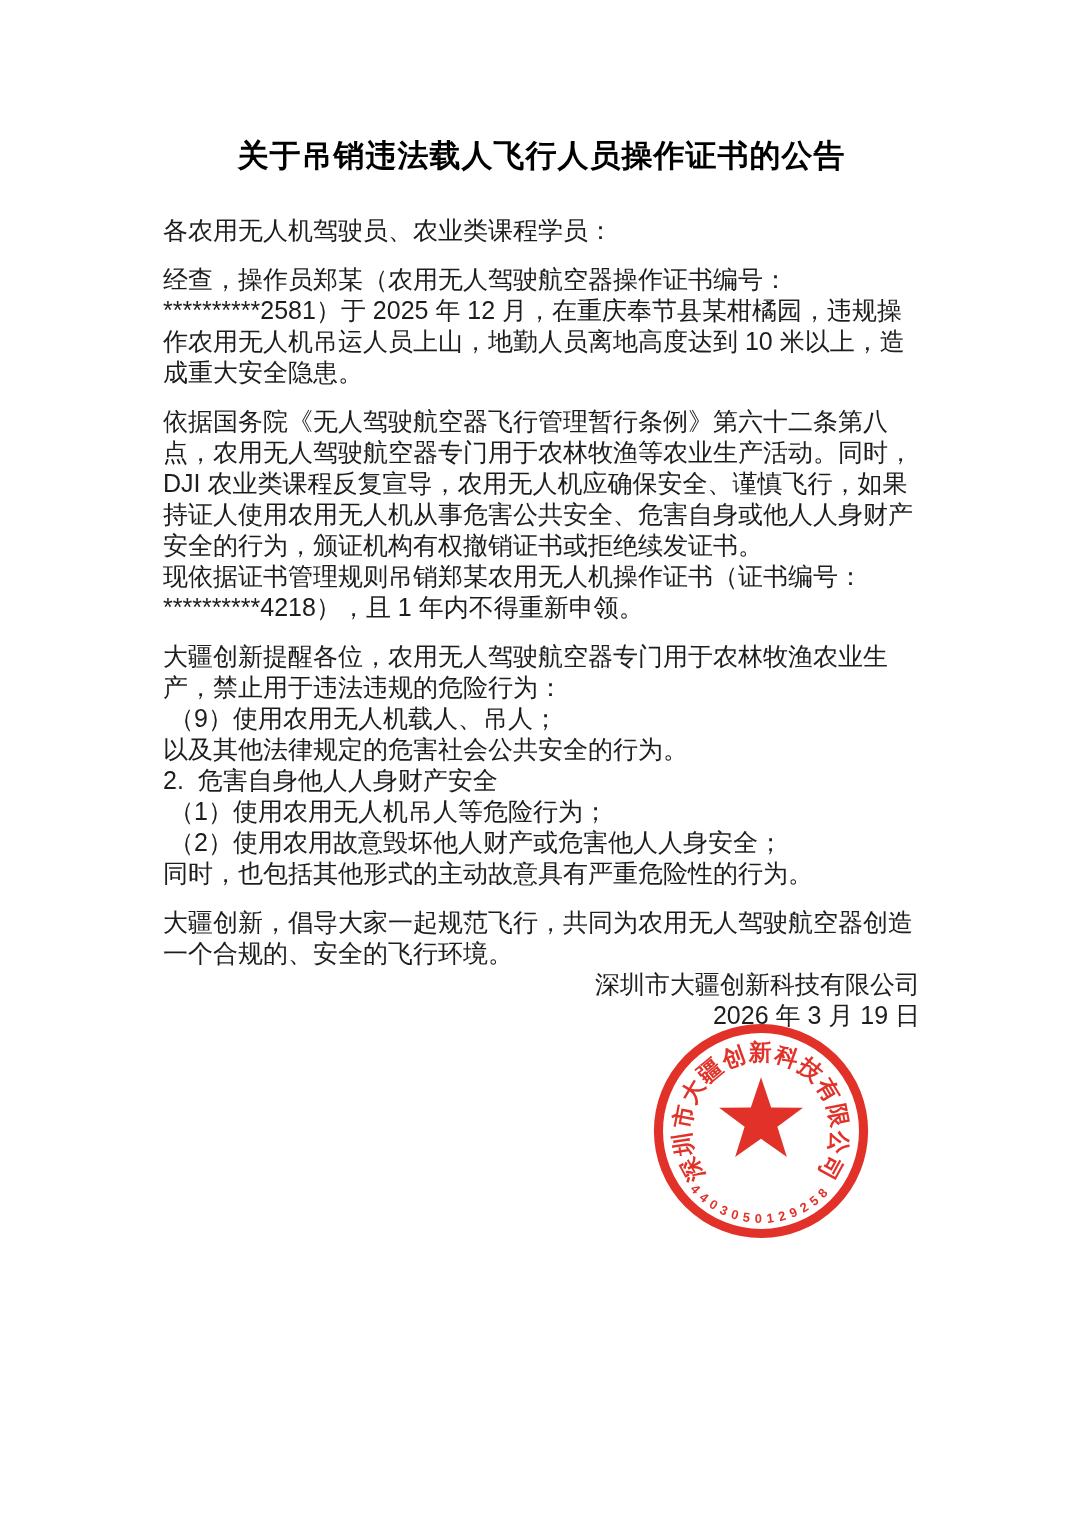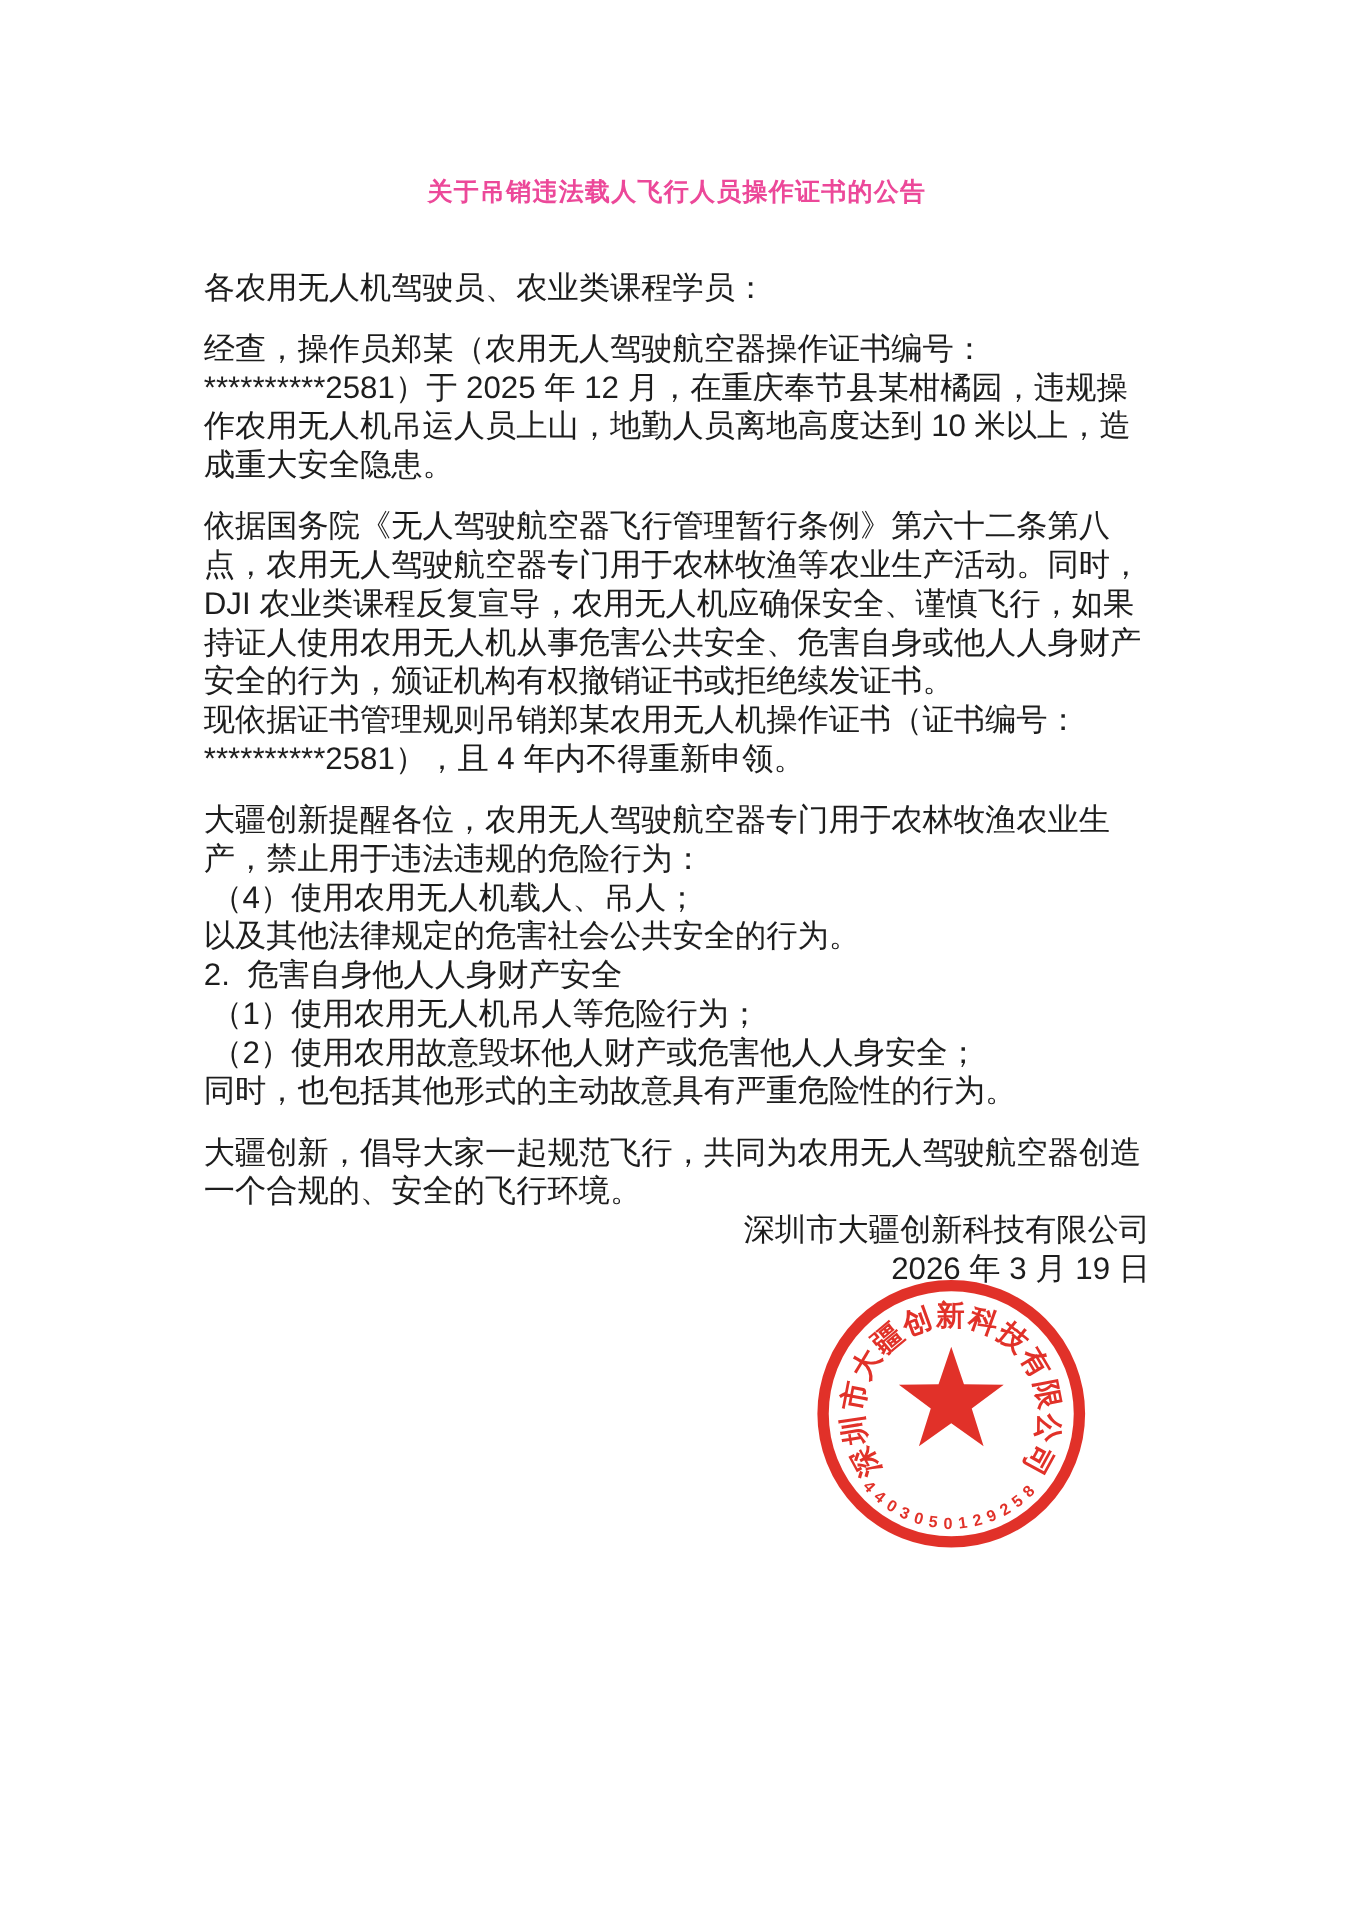--- a/index.html
+++ b/index.html
@@ -16,26 +16,26 @@
   }
   .doc {
     position: absolute;
     left: 163px; top: 133px;
     width: 757px;
     color: #1d1d1d;
   }
   .title {
     margin: 0 0 36px 0;
     text-align: center;
-    font-family: Liberation Mono, monospace;
+    font-family: Liberation Serif, serif;
     font-weight: 700;
-    font-size: 20px;
+    font-size: 31px;
     line-height: 46px;
     letter-spacing: 1px;
-    color: #ec4899;
+    color: #000000;
   }
   .para, .greeting, .sig {
     margin: 0;
     font-size: 25px;
     line-height: 31px;
     white-space: pre-wrap;
     word-break: break-word;
   }
   .gap { margin-top: 18px; }
   .indent { padding-left: 6px; }
@@ -67,25 +67,25 @@
   <div class="doc">
 
     <h1 class="title">关于吊销违法载人飞行人员操作证书的公告</h1>
 
     <p class="greeting">各农用无人机驾驶员、农业类课程学员：</p>
 
 
     <p class="para gap">经查，操作员郑某（农用无人驾驶航空器操作证书编号：**********2581）于 2025 年 12 月，在重庆奉节县某柑橘园，违规操作农用无人机吊运人员上山，地勤人员离地高度达到 10 米以上，造成重大安全隐患。</p>
 
     <p class="para gap">依据国务院《无人驾驶航空器飞行管理暂行条例》第六十二条第八点，农用无人驾驶航空器专门用于农林牧渔等农业生产活动。同时，DJI 农业类课程反复宣导，农用无人机应确保安全、谨慎飞行，如果持证人使用农用无人机从事危害公共安全、危害自身或他人人身财产安全的行为，颁证机构有权撤销证书或拒绝续发证书。</p>
-    <p class="para">现依据证书管理规则吊销郑某农用无人机操作证书（证书编号：**********2581），且 4 年内不得重新申领。</p>
+    <p class="para">现依据证书管理规则吊销郑某农用无人机操作证书（证书编号：**********4218），且 1 年内不得重新申领。</p>
 
     <p class="para gap">大疆创新提醒各位，农用无人驾驶航空器专门用于农林牧渔农业生产，禁止用于违法违规的危险行为：</p>
 
-    <p class="para indent">（4）使用农用无人机载人、吊人；</p>
+    <p class="para indent">（9）使用农用无人机载人、吊人；</p>
     <p class="para">以及其他法律规定的危害社会公共安全的行为。</p>
     <p class="para">2.  危害自身他人人身财产安全</p>
     <p class="para indent">（1）使用农用无人机吊人等危险行为；</p>
     <p class="para indent">（2）使用农用故意毁坏他人财产或危害他人人身安全；</p>
     <p class="para">同时，也包括其他形式的主动故意具有严重危险性的行为。</p>
 
     <p class="para gap">大疆创新，倡导大家一起规范飞行，共同为农用无人驾驶航空器创造一个合规的、安全的飞行环境。</p>
 
     <p class="sig">深圳市大疆创新科技有限公司</p>
     <p class="sig">2026 年 3 月 19 日</p>

